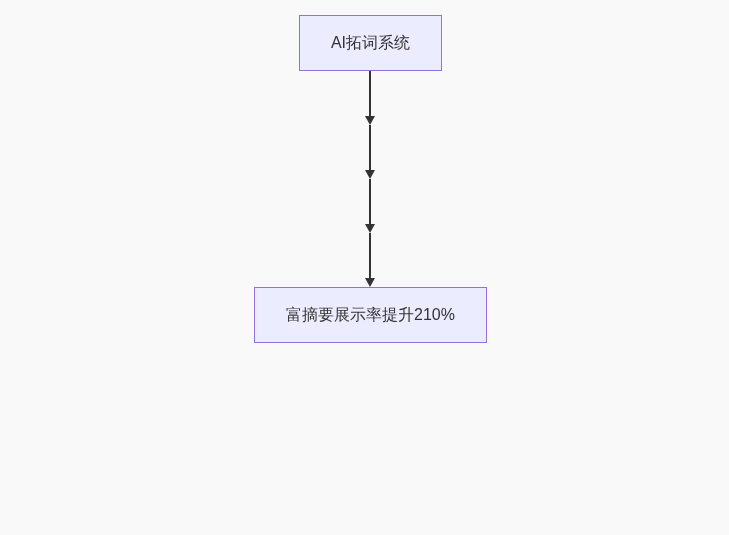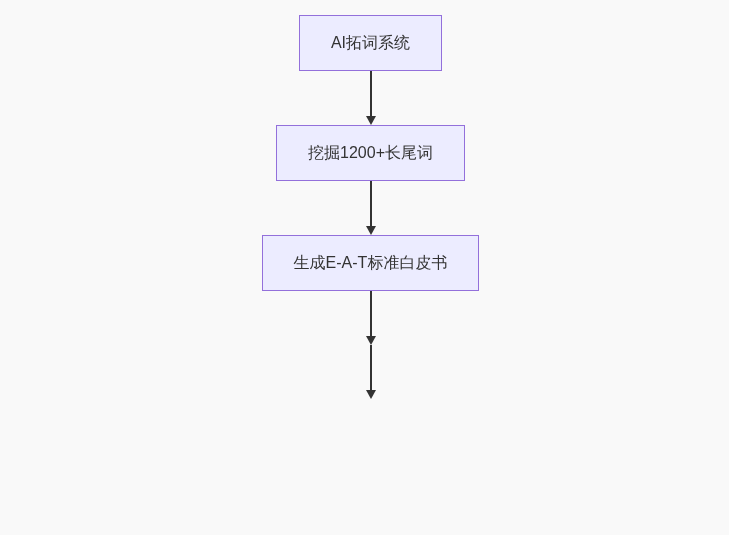--- a/index.html
+++ b/index.html
@@ -70,39 +70,36 @@
 
     <div class="node">
       <span>AI拓词系统</span>
     </div>
 
     <div class="edge">
       <div class="line"></div>
       <div class="head"></div>
     </div>
 
-    <div class="node">
-      <span>挖掘1200+长尾词</span>
-    </div>
-
-    <div class="edge">
-      <div class="line"></div>
-      <div class="head"></div>
-    </div>
-
-    <div class="node">
-      <span>生成E-A-T标准白皮书</span>
-    </div>
 
     <div class="edge">
       <div class="line"></div>
       <div class="head"></div>
     </div>
 
 
     <div class="edge">
       <div class="line"></div>
       <div class="head"></div>
     </div>
 
 
+    <div class="edge">
+      <div class="line"></div>
+      <div class="head"></div>
+    </div>
+
+    <div class="node">
+      <span>富摘要展示率提升210%</span>
+    </div>
+
   </div>
 </div>
 
 </body></html>

